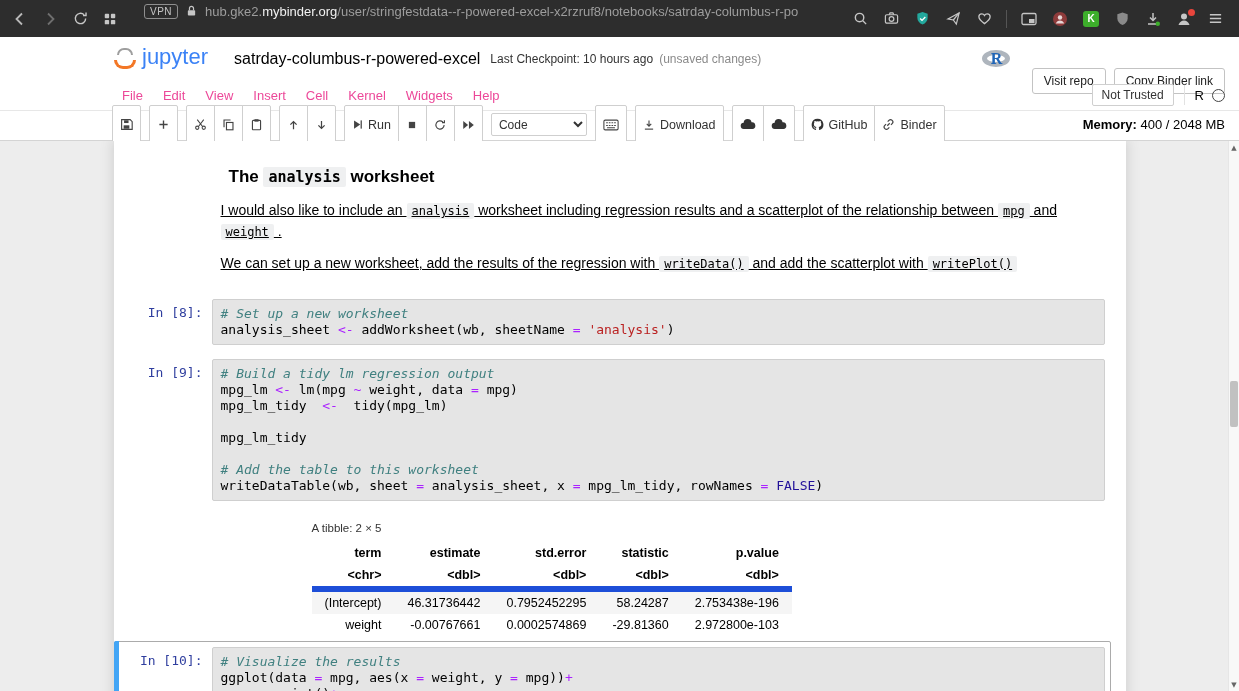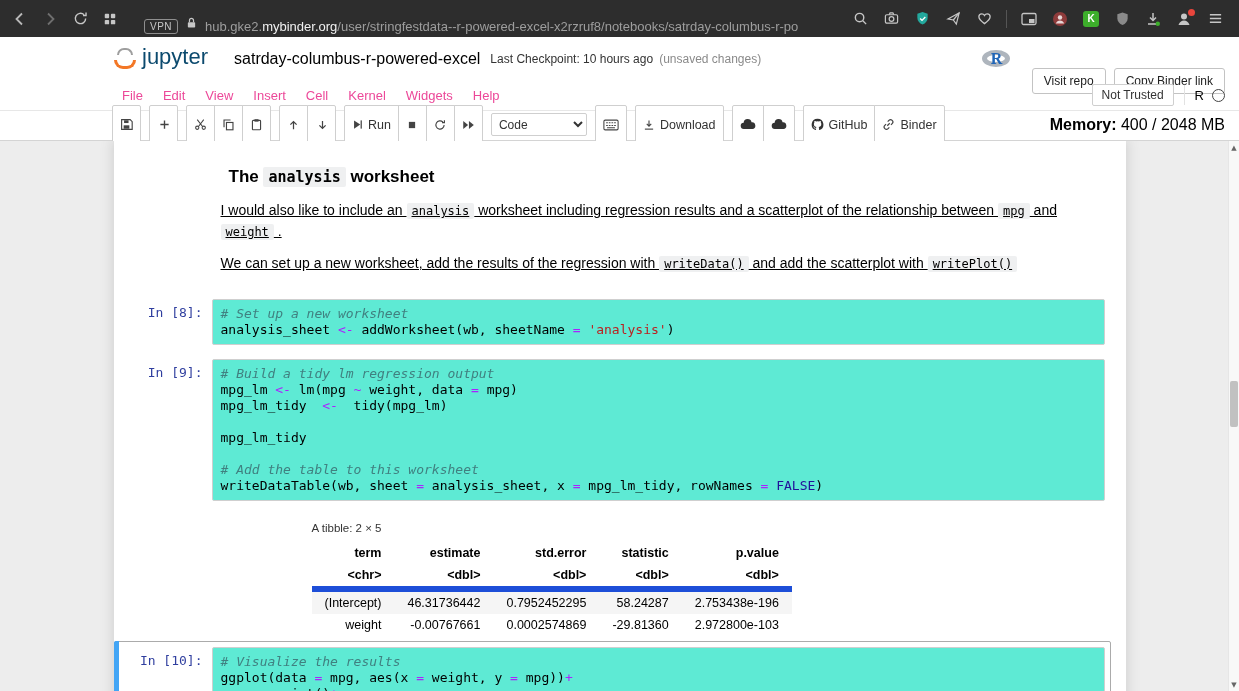--- a/index.html
+++ b/index.html
@@ -2,36 +2,36 @@
 <html><head>
 <meta charset="utf-8">
 <style>
   * { margin:0; padding:0; box-sizing:border-box; }
   html,body { width:1239px; height:691px; overflow:hidden; }
   body { font-family:"Liberation Sans","DejaVu Sans",sans-serif; background:#ededed; }
 
   
   .chrome { height:37px; background:#2d2d2d; display:flex; align-items:center; padding:0 10px 0 6px; gap:2px; }
   .nav-btn { width:28px; height:28px; flex:none; display:flex; align-items:center; justify-content:center; border-radius:4px; cursor:pointer; }
-  .addr { flex:1; display:flex; align-items:flex-end; gap:7px; margin:0 10px; min-width:0; height:30px; padding:0 8px; }
+  .addr { flex:1; display:flex; align-items:flex-start; gap:7px; margin:0 10px; min-width:0; height:30px; padding:0 8px; }
   .vpn-badge { border:1px solid #8f8f8f; color:#c6c6c6; font-size:10px; letter-spacing:.5px; padding:1px 5px; border-radius:3px; }
   .url { font-size:13px; color:#9d9d9d; white-space:nowrap; overflow:hidden; }
   .url .url-domain { color:#f1f1f1; }
   .chrome-right { display:flex; align-items:center; gap:3px; }
   .chrome-sep { width:1px; height:18px; background:#555; margin:0 5px; }
   .kbadge { width:16px; height:16px; background:#3DAE2B; color:#fff; font-size:10px; font-weight:bold; display:flex; align-items:center; justify-content:center; border-radius:3px; }
   .badge-dot { position:absolute; right:3px; top:4px; width:7px; height:7px; background:#E8453C; border-radius:50%; }
   .rel { position:relative; }
 
   
   .jp-header { height:43px; background:#fff; display:flex; align-items:center; padding:0 14px 0 110px; }
   .jlogo { position:relative; width:30px; height:27px; flex:none; }
   .jlogo .arc-top { position:absolute; top:3px; left:7px; width:16px; height:7px; border:2.5px solid #9e9e9e; border-bottom:none; border-radius:9px 9px 0 0; }
   .jlogo .arc-bottom { position:absolute; bottom:3px; left:4px; width:22px; height:9px; border:3.5px solid #F37726; border-top:none; border-radius:0 0 12px 12px; }
-  .jlogo-text { font-size:22px; color:#0c4a6e; margin:0 0 3px 2px; }
+  .jlogo-text { font-size:22px; color:#3b82f6; margin:0 0 3px 2px; }
   .nb-title { font-size:16px; color:#000; margin-left:26px; white-space:nowrap; }
   .checkpoint { font-size:12px; color:#333; margin-left:10px; white-space:nowrap; }
   .unsaved { font-size:12px; color:#8a8a8a; margin-left:6px; white-space:nowrap; }
   .jp-header .spacer { flex:1; }
   .r-logo { position:relative; width:34px; height:24px; flex:none; margin-right:10px; }
   .r-ring { position:absolute; left:2px; top:3px; width:28px; height:17px; border-radius:50%; border:5px solid #aeb5bd; }
   .r-letter { position:absolute; left:11px; top:3px; font-size:16px; font-weight:bold; color:#2066B8; font-family:"Liberation Serif","DejaVu Serif",serif; }
   .hdr-btn { border:1px solid #c3c3c3; background:#fff; color:#222; font-size:12px; padding:5px 11px; border-radius:3px; margin-left:8px; cursor:pointer; white-space:nowrap;margin-top:44px; }
 
   
@@ -42,35 +42,35 @@
   .mb-sep { width:1px; height:20px; background:#e2e2e2; margin:0 10px; }
   .kernel-name { font-size:13px; color:#000; margin-right:8px; }
   .kernel-ind { width:13px; height:13px; border:1.5px solid #444; border-radius:50%; }
 
   
   .toolbar { height:30px; background:#fff; display:flex; align-items:center; gap:8px; padding:0 14px 2px 112px; border-bottom:1px solid #d4d4d4; }
   .btn-group { display:flex; }
   .tb-btn { height:39px; min-width:29px; padding:0 7px; background:#fff; border:1px solid #cfcfcf; border-radius:2px; display:flex; align-items:center; justify-content:center; gap:5px; font-size:12.5px; color:#333; cursor:pointer; }
   .btn-group .tb-btn + .tb-btn { margin-left:-1px; border-radius:0; }
   .btn-group .tb-btn:first-child { border-radius:2px 0 0 2px; }
-  .btn-group .tb-btn:last-child { border-radius:0 2px 2px 0;justify-content:flex-end; }
+  .btn-group .tb-btn:last-child { border-radius:0 2px 2px 0; }
   .btn-group .tb-btn:only-child { border-radius:2px; }
   .tb-select { height:23px; width:96px; border:1px solid #cfcfcf; border-radius:2px; background:#fff; font-size:12px; color:#333; font-family:"Liberation Sans","DejaVu Sans",sans-serif; padding:0 3px; }
   .toolbar .spacer { flex:1; }
-  .mem { font-size:16px; color:#000; white-space:nowrap; }
+  .mem { font-size:13px; color:#000; white-space:nowrap; }
 
   
   .content { position:relative; height:550px; background:#ededed; overflow:hidden; }
   .container { width:1012px; margin:0 auto; min-height:100%; background:#fff; box-shadow:0 0 12px 1px rgba(87,87,87,.2); padding:8px 15px 40px 0; }
 
   .nb-cell { display:flex; position:relative; padding:5px; margin-bottom:2px; border:1px solid transparent; border-radius:2px; }
   .nb-cell.selected { border-color:#ababab; }
   .nb-cell.selected::before { content:""; position:absolute; top:-1px; bottom:-1px; left:-1px; width:5px; background:#42A5F5; border-radius:2px 0 0 2px; }
   .prompt { width:92px; flex:none; text-align:right; padding:6px 9px 0 0; font-family:"DejaVu Sans Mono",monospace; font-size:13px; color:#303F9F; white-space:nowrap; }
-  .input-area { flex:1; border:1px solid #cfcfcf; border-radius:2px; background:#5eead4; padding:6px 8px; font-family:"DejaVu Sans Mono",monospace; font-size:13px; line-height:16px; color:#000; overflow:hidden; white-space:pre; }
+  .input-area { flex:1; border:1px solid #cfcfcf; border-radius:2px; background:#e5e5e5; padding:6px 8px; font-family:"DejaVu Sans Mono",monospace; font-size:13px; line-height:16px; color:#000; overflow:hidden; white-space:pre; }
   .cm-line { white-space:pre; }
   .tok-com { color:#408080; font-style:italic; }
   .tok-op  { color:#AA22FF; }
   .tok-str { color:#BA2121; }
   .tok-atom{ color:#221199; }
 
   .md-body { margin-left:92px; padding:2px 2px 0 9px; flex:1; font-size:14px; color:#000; }
   .md-heading { font-size:17px; font-weight:bold; margin:10px 8px 13px; }
   .md-body p { margin:0 0 11px; line-height:1.5;text-decoration:underline; }
   .icode { font-family:"DejaVu Sans Mono",monospace; font-size:12px; background:#eff0f1; padding:1px 5px; border-radius:2px; }

